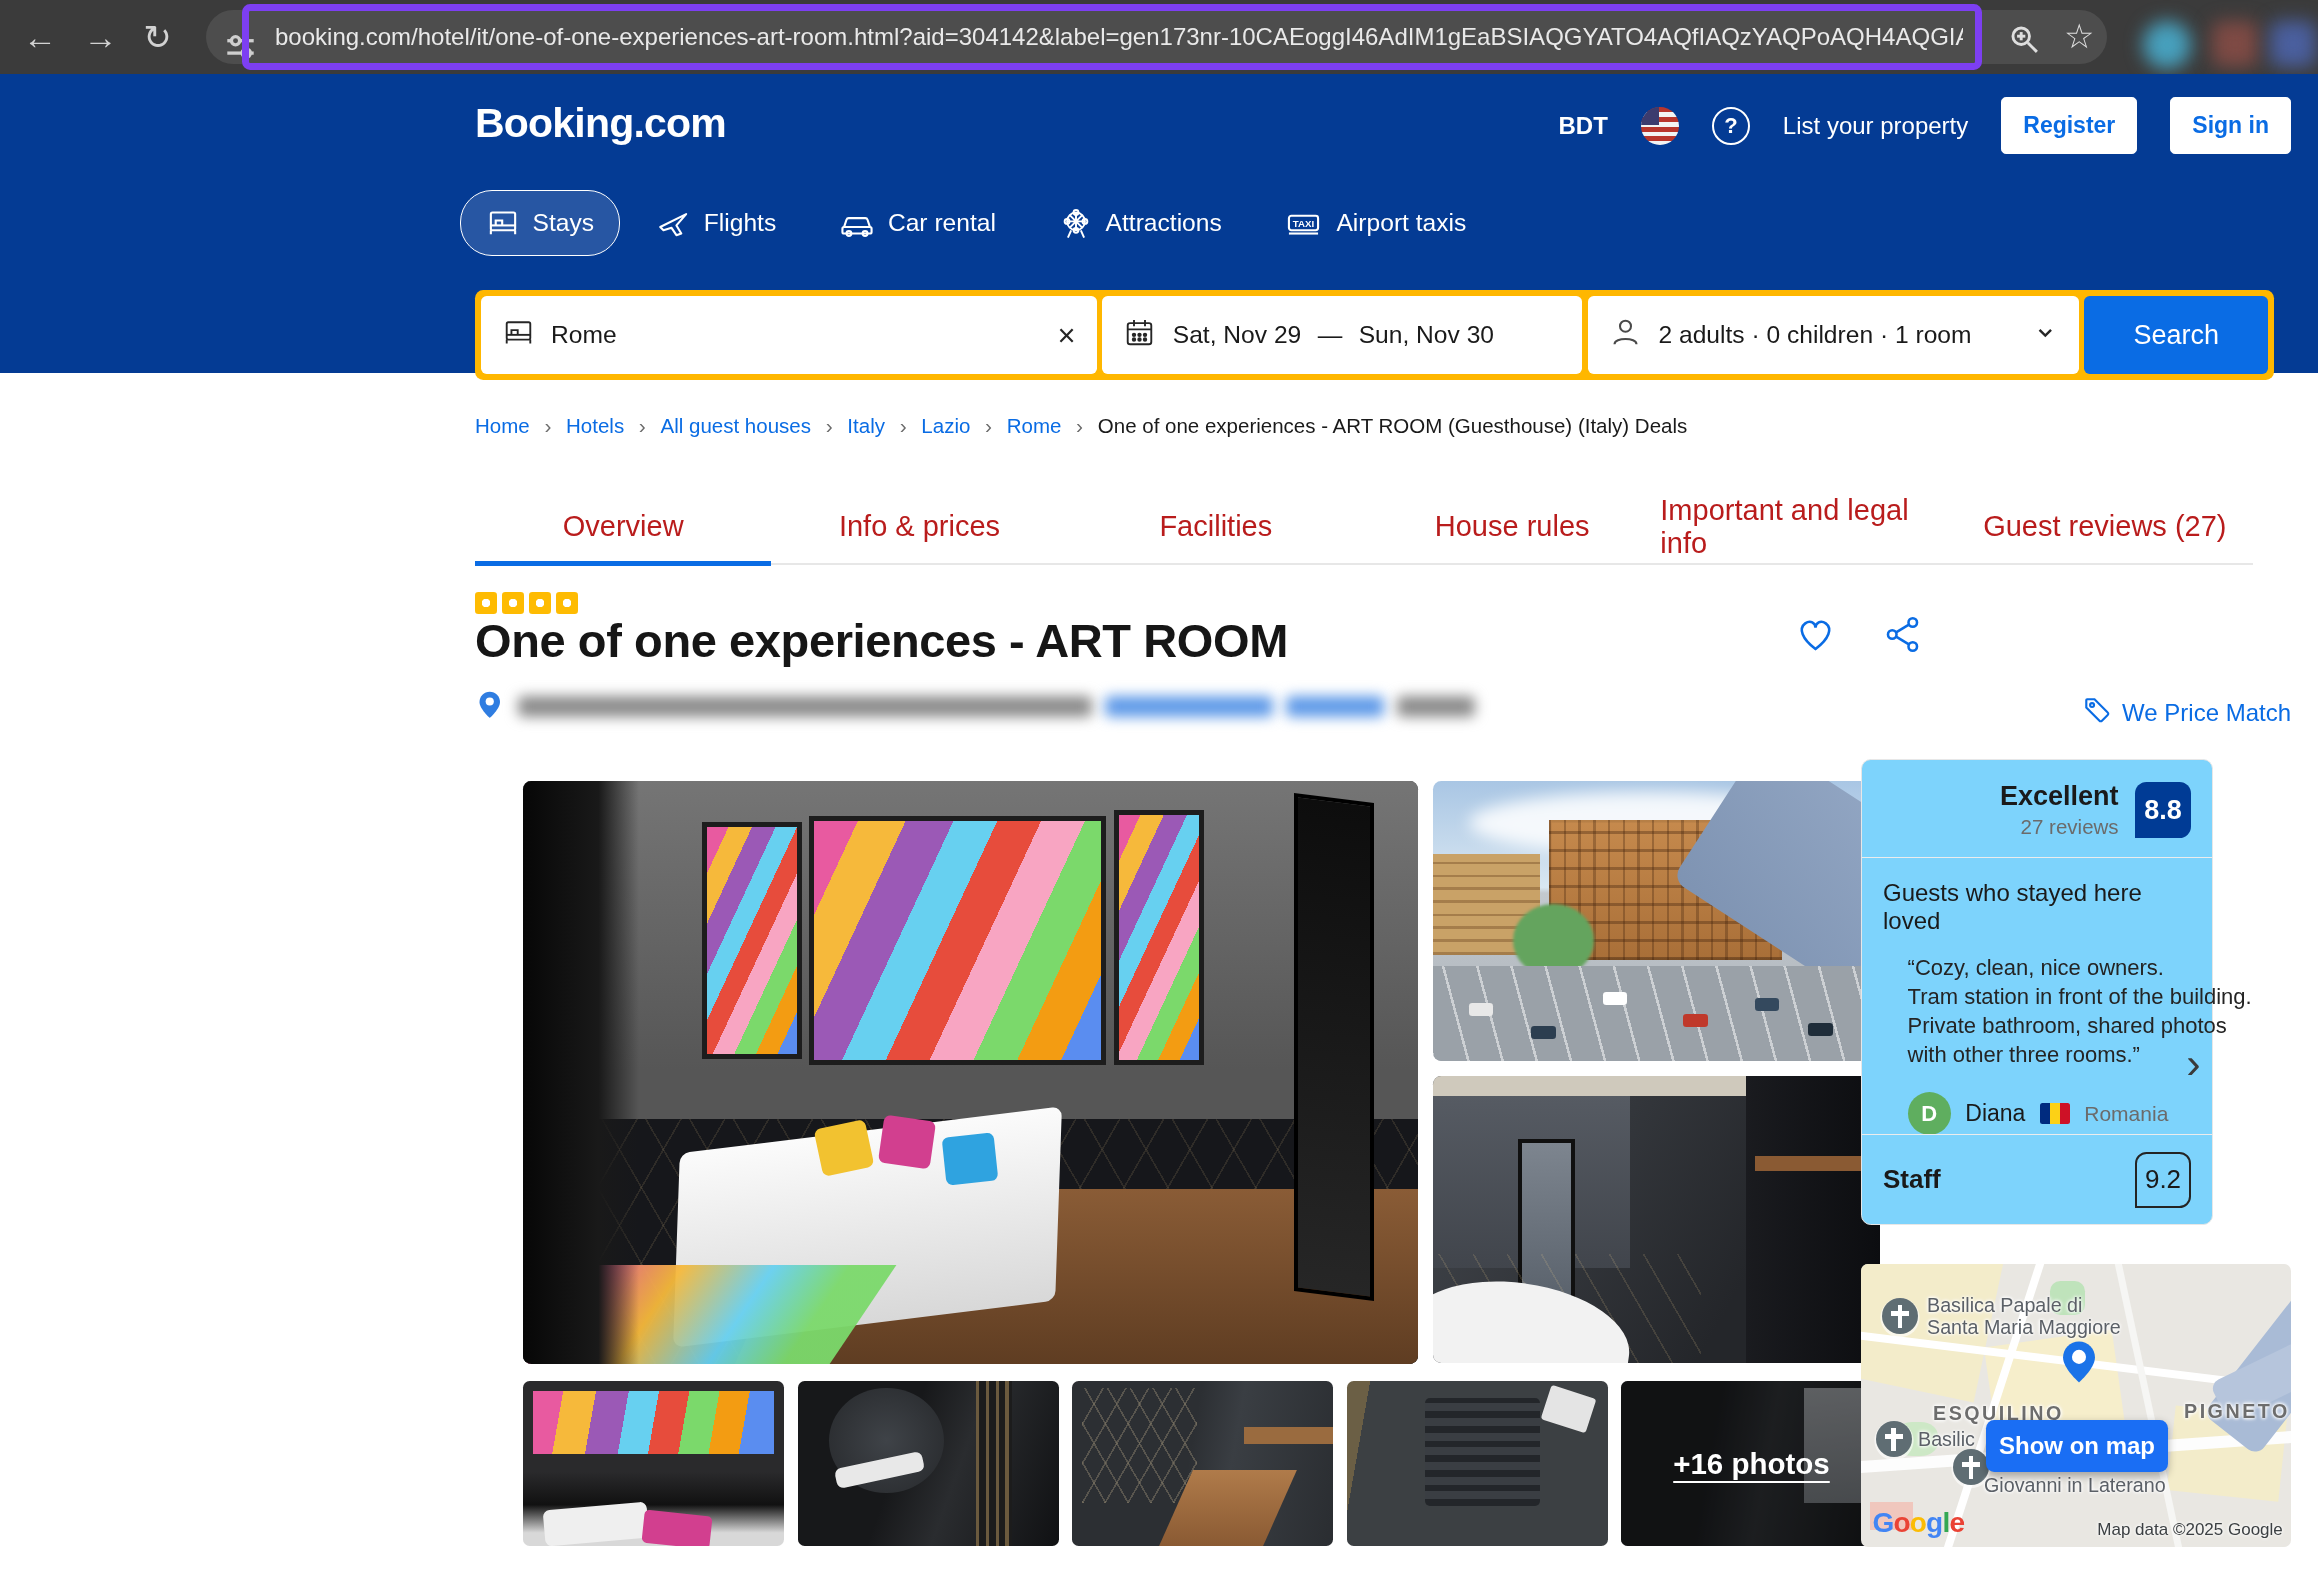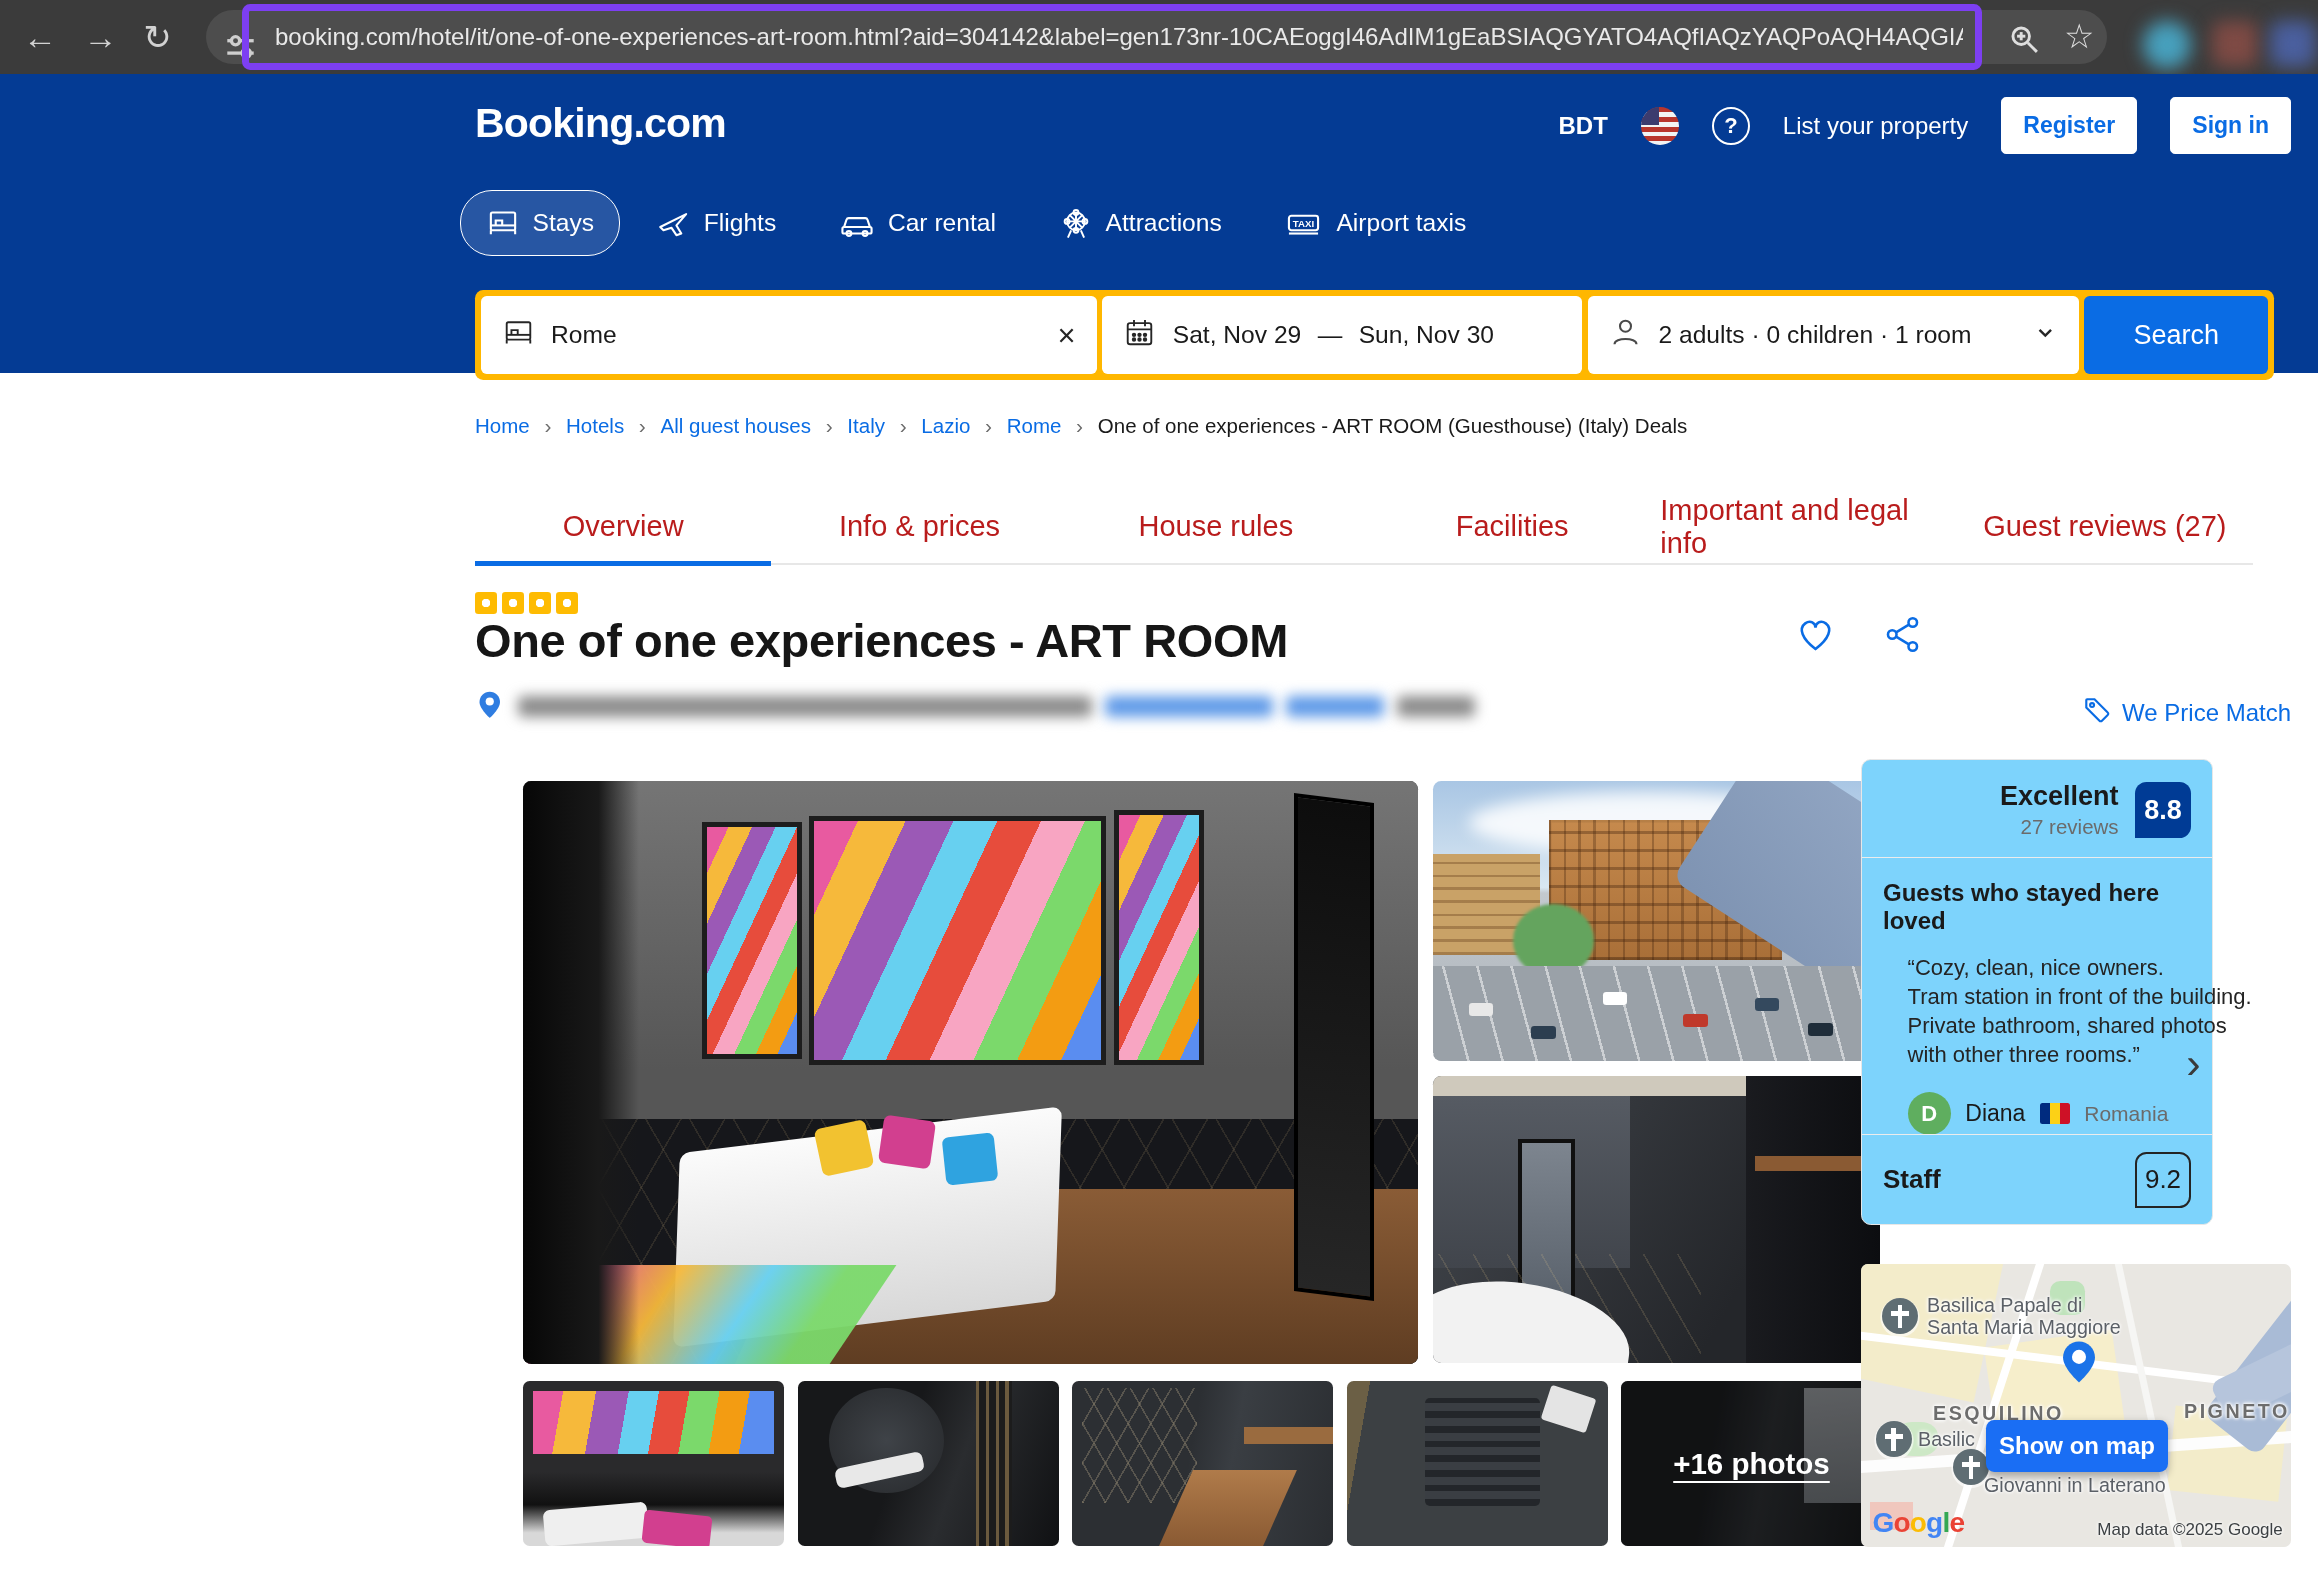--- a/index.html
+++ b/index.html
@@ -178,21 +178,21 @@
   .revcard{position:absolute;left:1861px;top:759px;width:352px;height:466px;border:1.6px solid #e7e7e7;
            border-radius:9.8px;box-sizing:border-box;background:#7dd3fc;}
   .rev-head{display:flex;justify-content:flex-end;align-items:center;gap:16.4px;padding:21px 21px 18px 21px;
             border-bottom:1.6px solid #ececec;}
   .rev-head-txt{display:flex;flex-direction:column;align-items:flex-end;}
   .rev-excellent{font-size:27px;font-weight:bold;color:#1a1a1a;}
   .rev-count{font-size:20.5px;color:#6b6b6b;margin-top:3.3px;}
   .rev-badge{width:56px;height:56px;background:#003b95;color:#fff;font-size:27px;font-weight:bold;
              border-radius:11.5px 11.5px 11.5px 0;display:flex;align-items:center;justify-content:center;}
   .loved{padding:21px 21px 0 21px;}
-  .loved-title{font-size:24px;font-weight:bold;color:#1a1a1a;}
+  .loved-title{font-size:24px;font-weight:normal;color:#1a1a1a;}
   .quote{margin:18px 0 0 24.6px;width:347px;font-size:22px;line-height:1.32;color:#242424;}
   .rev-chevron{position:absolute;right:11.5px;top:279px;font-size:43px;color:#3a3a3a;}
   .reviewer{display:flex;align-items:center;gap:14.7px;margin:23px 0 0 24.6px;}
   .avatar{width:43px;height:43px;border-radius:50%;background:#5fae5f;color:#fff;font-size:22px;font-weight:bold;
           display:flex;align-items:center;justify-content:center;}
   .rev-name{font-size:23px;color:#1a1a1a;}
   .ro-flag{width:29.5px;height:21px;border-radius:2.5px;overflow:hidden;display:flex;}
   .ro-flag i{flex:1;}
   .rev-country{font-size:21px;color:#6b6b6b;}
   .staffrow{position:absolute;left:0;right:0;bottom:0;height:90px;border-top:1.6px solid #ececec;
@@ -407,22 +407,22 @@
     <a>Lazio</a>
     <span class="crumb-sep">›</span>
     <a>Rome</a>
     <span class="crumb-sep">›</span>
     <span class="crumb-cur">One of one experiences - ART ROOM (Guesthouse) (Italy) Deals</span>
   </div>
 
   <div class="tabs">
     <div class="tab active">Overview</div>
     <div class="tab">Info &amp; prices</div>
+    <div class="tab">Facilities</div>
     <div class="tab">House rules</div>
-    <div class="tab">Facilities</div>
     <div class="tab">Important and legal info</div>
     <div class="tab">Guest reviews (27)</div>
   </div>
 
   <div class="stars">
     <span class="star-tile"></span>
     <span class="star-tile"></span>
     <span class="star-tile"></span>
     <span class="star-tile"></span>
   </div>

